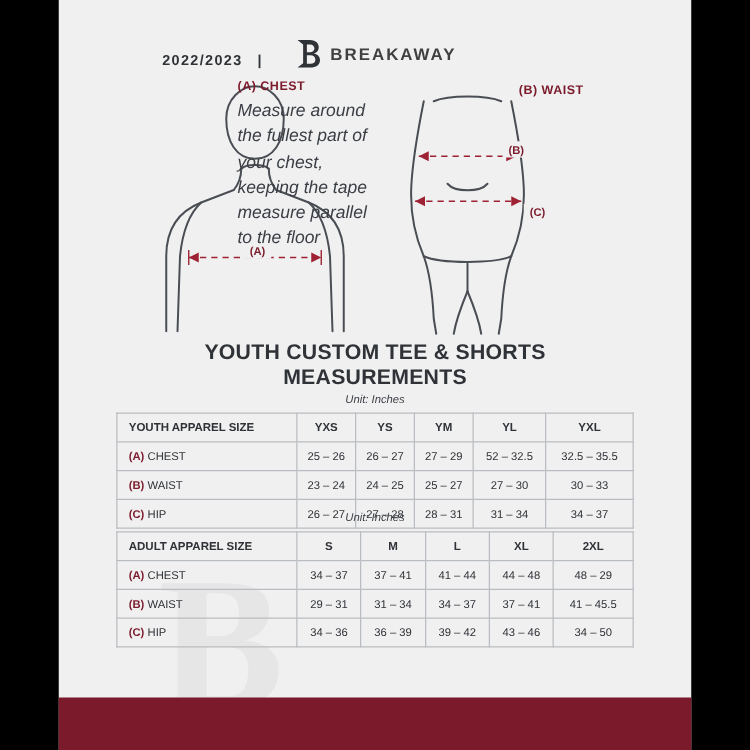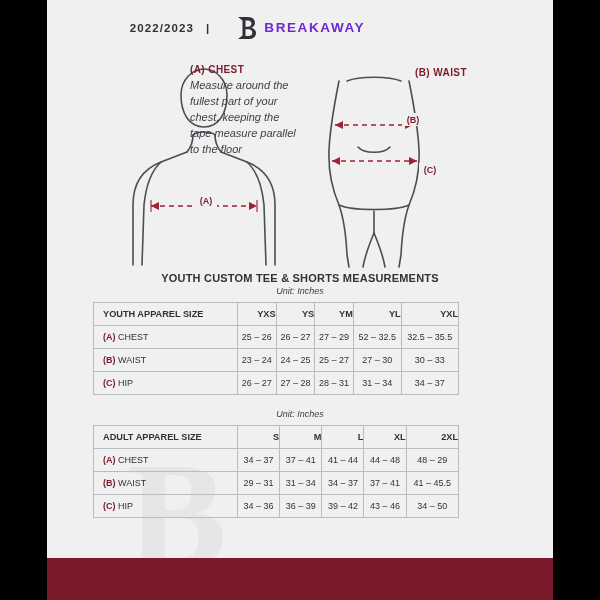--- a/index.html
+++ b/index.html
@@ -39,21 +39,21 @@
   }
 
   
   .header {
     position: absolute;
     left: 0;
     top: 0;
     width: 401px;
     height: 55px;
     display: flex;
-    align-items: center;
+    align-items: flex-end;
     justify-content: center;
     gap: 10px;
   }
   .header-title {
     font-size: 11.5px;
     font-weight: bold;
     letter-spacing: 1.1px;
     color: #2f3237;
   }
   .header-sep {
@@ -69,21 +69,21 @@
     margin-left: 14px;
   }
   .brand-mark {
     width: 22px;
     height: 24px;
   }
   .brand-name {
     font-size: 13.5px;
     font-weight: bold;
     letter-spacing: 1.6px;
-    color: #6d28d9;
+    color: #404040;
   }
 
   
   .illus {
     position: absolute;
     left: 0;
     top: 55px;
     width: 506px;
     height: 215px;
   }
@@ -99,74 +99,73 @@
   }
   .note-title {
     color: #7b1a2b;
     font-size: 10px;
     font-weight: bold;
     letter-spacing: .4px;
     margin-bottom: 3px;
   }
   .note-body {
     color: #3b3f45;
-    font-size: 11px;
+    font-size: 14px;
     font-style: italic;
     line-height: 1.45;
   }
   .note-chest { left: 143px; top: 9px; width: 108px; }
   .note-waist { left: 368px; top: 12px; width: 115px; }
   .note-hips  { left: 368px; top: 106px; width: 115px; }
 
   
   .section {
     position: absolute;
     left: 46px;
     width: 414px;
   }
   .sec-youth { top: 272px; }
   .sec-adult { top: 407px; }
 
   .sec-title {
     text-align: center;
-    font-size: 11px;
+    font-size: 17px;
     font-weight: bold;
     color: #2f3237;
     letter-spacing: .2px;
   }
   .sec-sub {
     text-align: center;
     font-size: 9px;
     font-style: italic;
     color: #3b3f45;
     margin-top: 2px;
     margin-bottom: 6px;
   }
   table {
     border-collapse: collapse;
-    width: 366px;
+    width: 414px;
     background: transparent;
   }
   th, td {
     border: 1px solid #b9bcc0;
     height: 22px;
     font-size: 9px;
     color: #2f3237;
     text-align: center;
     padding: 0;
   }
   th.rowhead, td.rowhead {
     text-align: left;
     padding-left: 9px;
     width: 134px;
   }
   th {
     font-weight: bold;
     font-size: 9.2px;
-    text-align: right;
   }
   td.rowhead {
     font-weight: normal;
   }
   .tag {
     color: #7b1a2b;
     font-weight: bold;
   }
   .lbl {
     color: #2f3237;

